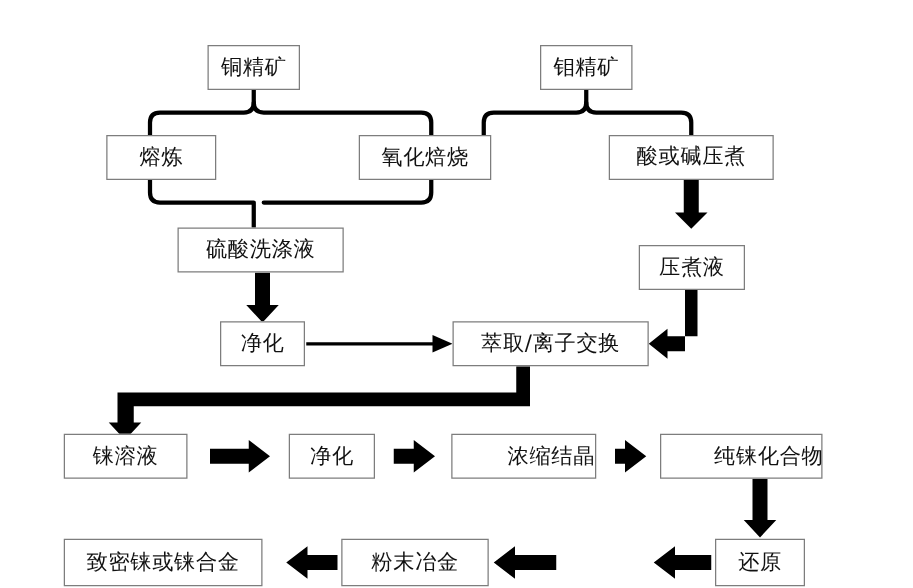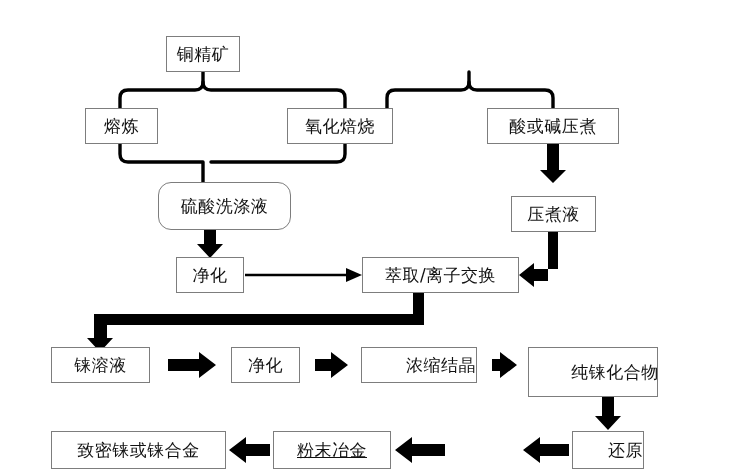--- a/index.html
+++ b/index.html
@@ -113,34 +113,37 @@
 
     <g>
       <path class="ink" d="M270,424 L246,424 L246,417 L229,430 L246,443 L246,436 L270,436 Z"></path>
     </g>
   </svg>
 
   <div class="node" style="left:166px; top:16px; width:74px; height:36px;">
     <span>铜精矿</span>
   </div>
 
+  <div class="node" style="left:432px; top:16px; width:74px; height:36px;">
+    <span>钼精矿</span>
+  </div>
 
-  <div class="node" style="left:85px; top:88px; width:73px; height:36px;">
+  <div class="node" style="left:85px; top:88px; width:88px; height:36px;">
     <span>熔炼</span>
   </div>
 
   <div class="node" style="left:287px; top:88px; width:106px; height:36px;">
     <span>氧化焙烧</span>
   </div>
 
-  <div class="node" style="left:487px; top:88px; width:132px; height:36px;">
+  <div class="node" style="left:487px; top:88px; width:132px; height:36px;font-family:Liberation Mono, monospace;">
     <span>酸或碱压煮</span>
   </div>
 
-  <div class="node" style="left:158px; top:162px; width:133px; height:48px;border-radius:13px;">
+  <div class="node" style="left:142px; top:162px; width:133px; height:36px;">
     <span>硫酸洗涤液</span>
   </div>
 
   <div class="node" style="left:511px; top:176px; width:85px; height:36px;">
     <span>压煮液</span>
   </div>
 
   <div class="node" style="left:176px; top:237px; width:68px; height:36px;">
     <span>净化</span>
   </div>
@@ -154,30 +157,30 @@
   </div>
 
   <div class="node" style="left:231px; top:327px; width:69px; height:36px;">
     <span>净化</span>
   </div>
 
   <div class="node" style="left:361px; top:327px; width:116px; height:36px;justify-content:flex-end;">
     <span>浓缩结晶</span>
   </div>
 
-  <div class="node" style="left:528px; top:327px; width:130px; height:50px;padding-left:44px;">
+  <div class="node" style="left:528px; top:327px; width:130px; height:36px;padding-left:44px;">
     <span>纯铼化合物</span>
   </div>
 
-  <div class="node" style="left:572px; top:411px; width:72px; height:38px;justify-content:flex-end;">
+  <div class="node" style="left:572px; top:411px; width:72px; height:38px;">
     <span>还原</span>
   </div>
 
 
-  <div class="node" style="left:273px; top:411px; width:118px; height:38px;text-decoration:underline;">
+  <div class="node" style="left:273px; top:411px; width:118px; height:38px;">
     <span>粉末冶金</span>
   </div>
 
-  <div class="node" style="left:51px; top:411px; width:175px; height:38px;">
+  <div class="node" style="left:51px; top:411px; width:159px; height:38px;">
     <span>致密铼或铼合金</span>
   </div>
 
 </div>
 
 </body></html>

